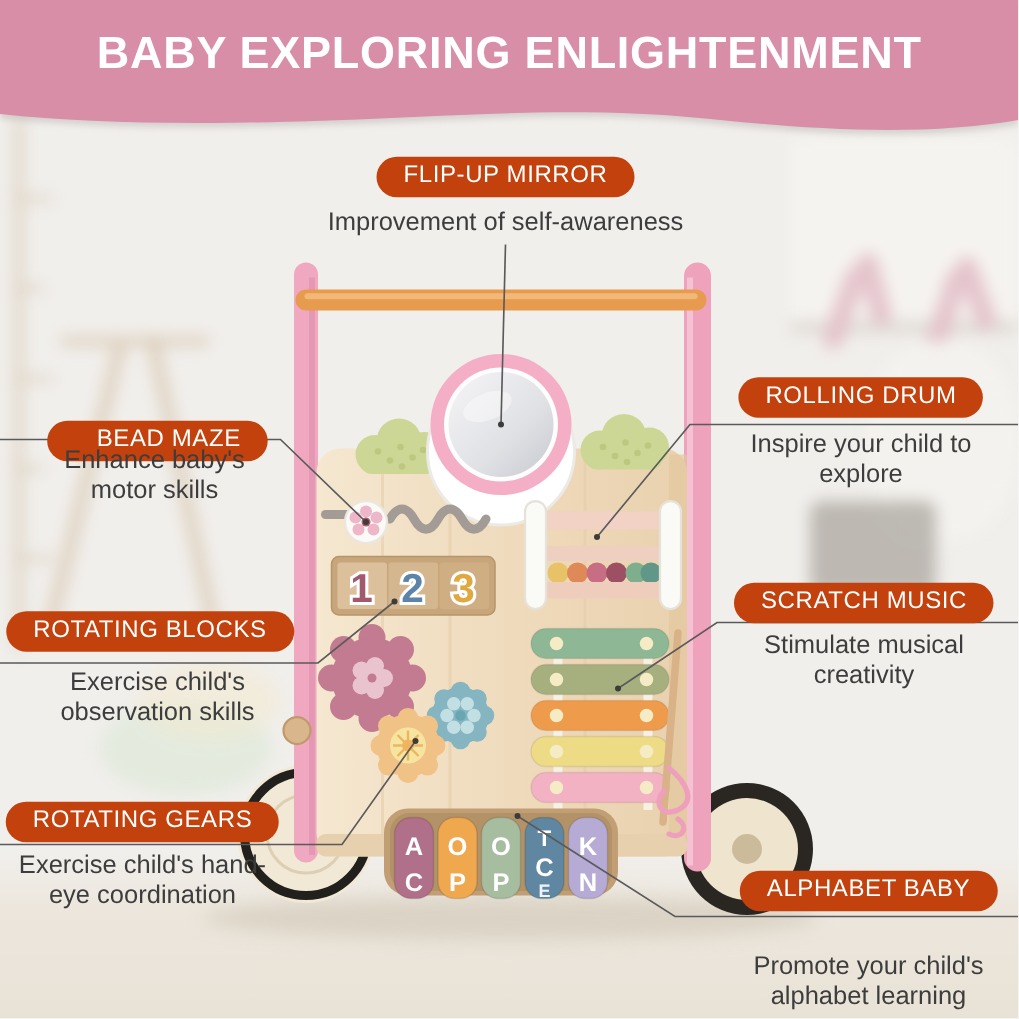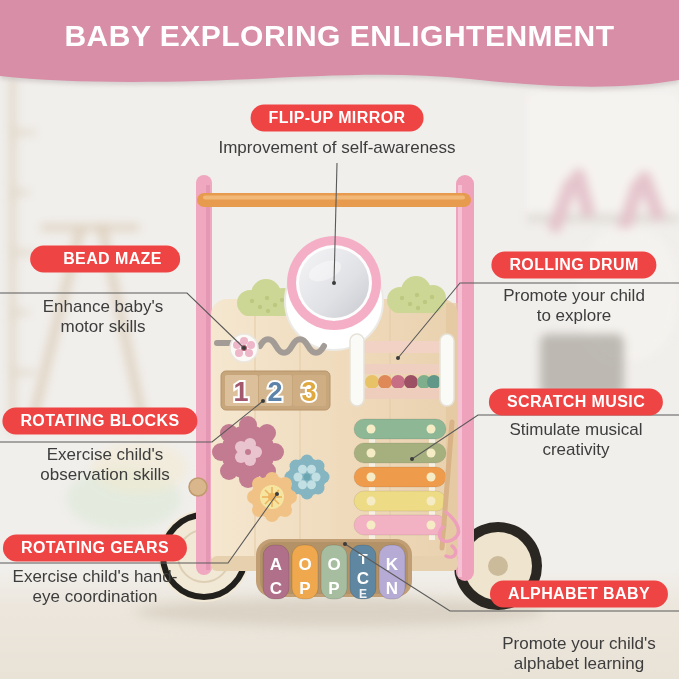--- a/index.html
+++ b/index.html
@@ -23,21 +23,21 @@
 
   
   .banner{position:absolute;left:0;top:0;width:679px;height:96px;
     filter:drop-shadow(0 3px 2px rgba(90,70,80,.18));}
   .banner svg{display:block;}
   .title{position:absolute;left:0;top:19px;width:679px;text-align:center;
     color:#ffffff;font-size:30px;font-weight:800;letter-spacing:.5px;white-space:nowrap;}
 
   
   .pill{position:absolute;transform:translate(-50%,-50%);
-    background:#ef4444;color:#fff;font-weight:bold;font-size:16px;letter-spacing:.4px;
+    background:#c2410c;color:#fff;font-weight:normal;font-size:16px;letter-spacing:.4px;
     padding:4px 18px 5px 18px;border-radius:22px;white-space:nowrap;}
   .desc{position:absolute;transform:translate(-50%,-50%);text-align:center;
     color:#3d3d3d;font-size:17px;line-height:1.16;}
 
   .artlayer{position:absolute;inset:0;}
 </style>
 </head>
 <body>
 <div class="stage">
 
@@ -343,31 +343,31 @@
   <div class="banner">
     <svg width="679" height="96" viewBox="0 0 679 96">
       <path d="M0,0 H679 V80 C620,90 555,88 470,79 C380,70 300,78 200,81 C120,83 55,82 0,76 Z" fill="#d88ea7"></path>
     </svg>
     <div class="title">BABY EXPLORING ENLIGHTENMENT</div>
   </div>
 
   <div class="pill" style="left:337px;top:118px;">FLIP-UP MIRROR</div>
   <div class="desc" style="left:337px;top:148px;width:320px;">Improvement of self-awareness</div>
 
-  <div class="pill" style="left:105px;top:259px;padding-left:33px;">BEAD MAZE</div>
+  <div class="pill" style="left:105px;top:294px;padding-left:33px;">BEAD MAZE</div>
   <div class="desc" style="left:103px;top:317px;width:150px;">Enhance baby's motor skills</div>
 
   <div class="pill" style="left:100px;top:421px;">ROTATING BLOCKS</div>
   <div class="desc" style="left:105px;top:465px;width:160px;">Exercise child's observation skills</div>
 
   <div class="pill" style="left:95px;top:548px;">ROTATING GEARS</div>
   <div class="desc" style="left:95px;top:587px;width:185px;">Exercise child's hand-eye coordination</div>
 
   <div class="pill" style="left:574px;top:265px;">ROLLING DRUM</div>
-  <div class="desc" style="left:574px;top:306px;width:150px;">Promote your child to explore</div>
+  <div class="desc" style="left:574px;top:306px;width:150px;">Inspire your child to explore</div>
 
   <div class="pill" style="left:576px;top:402px;">SCRATCH MUSIC</div>
   <div class="desc" style="left:576px;top:440px;width:150px;">Stimulate musical creativity</div>
 
   <div class="pill" style="left:579px;top:594px;">ALPHABET BABY</div>
   <div class="desc" style="left:579px;top:634px;width:180px;margin-top:20px;">Promote your child's alphabet learning</div>
 
 </div>
 
 </body></html>

